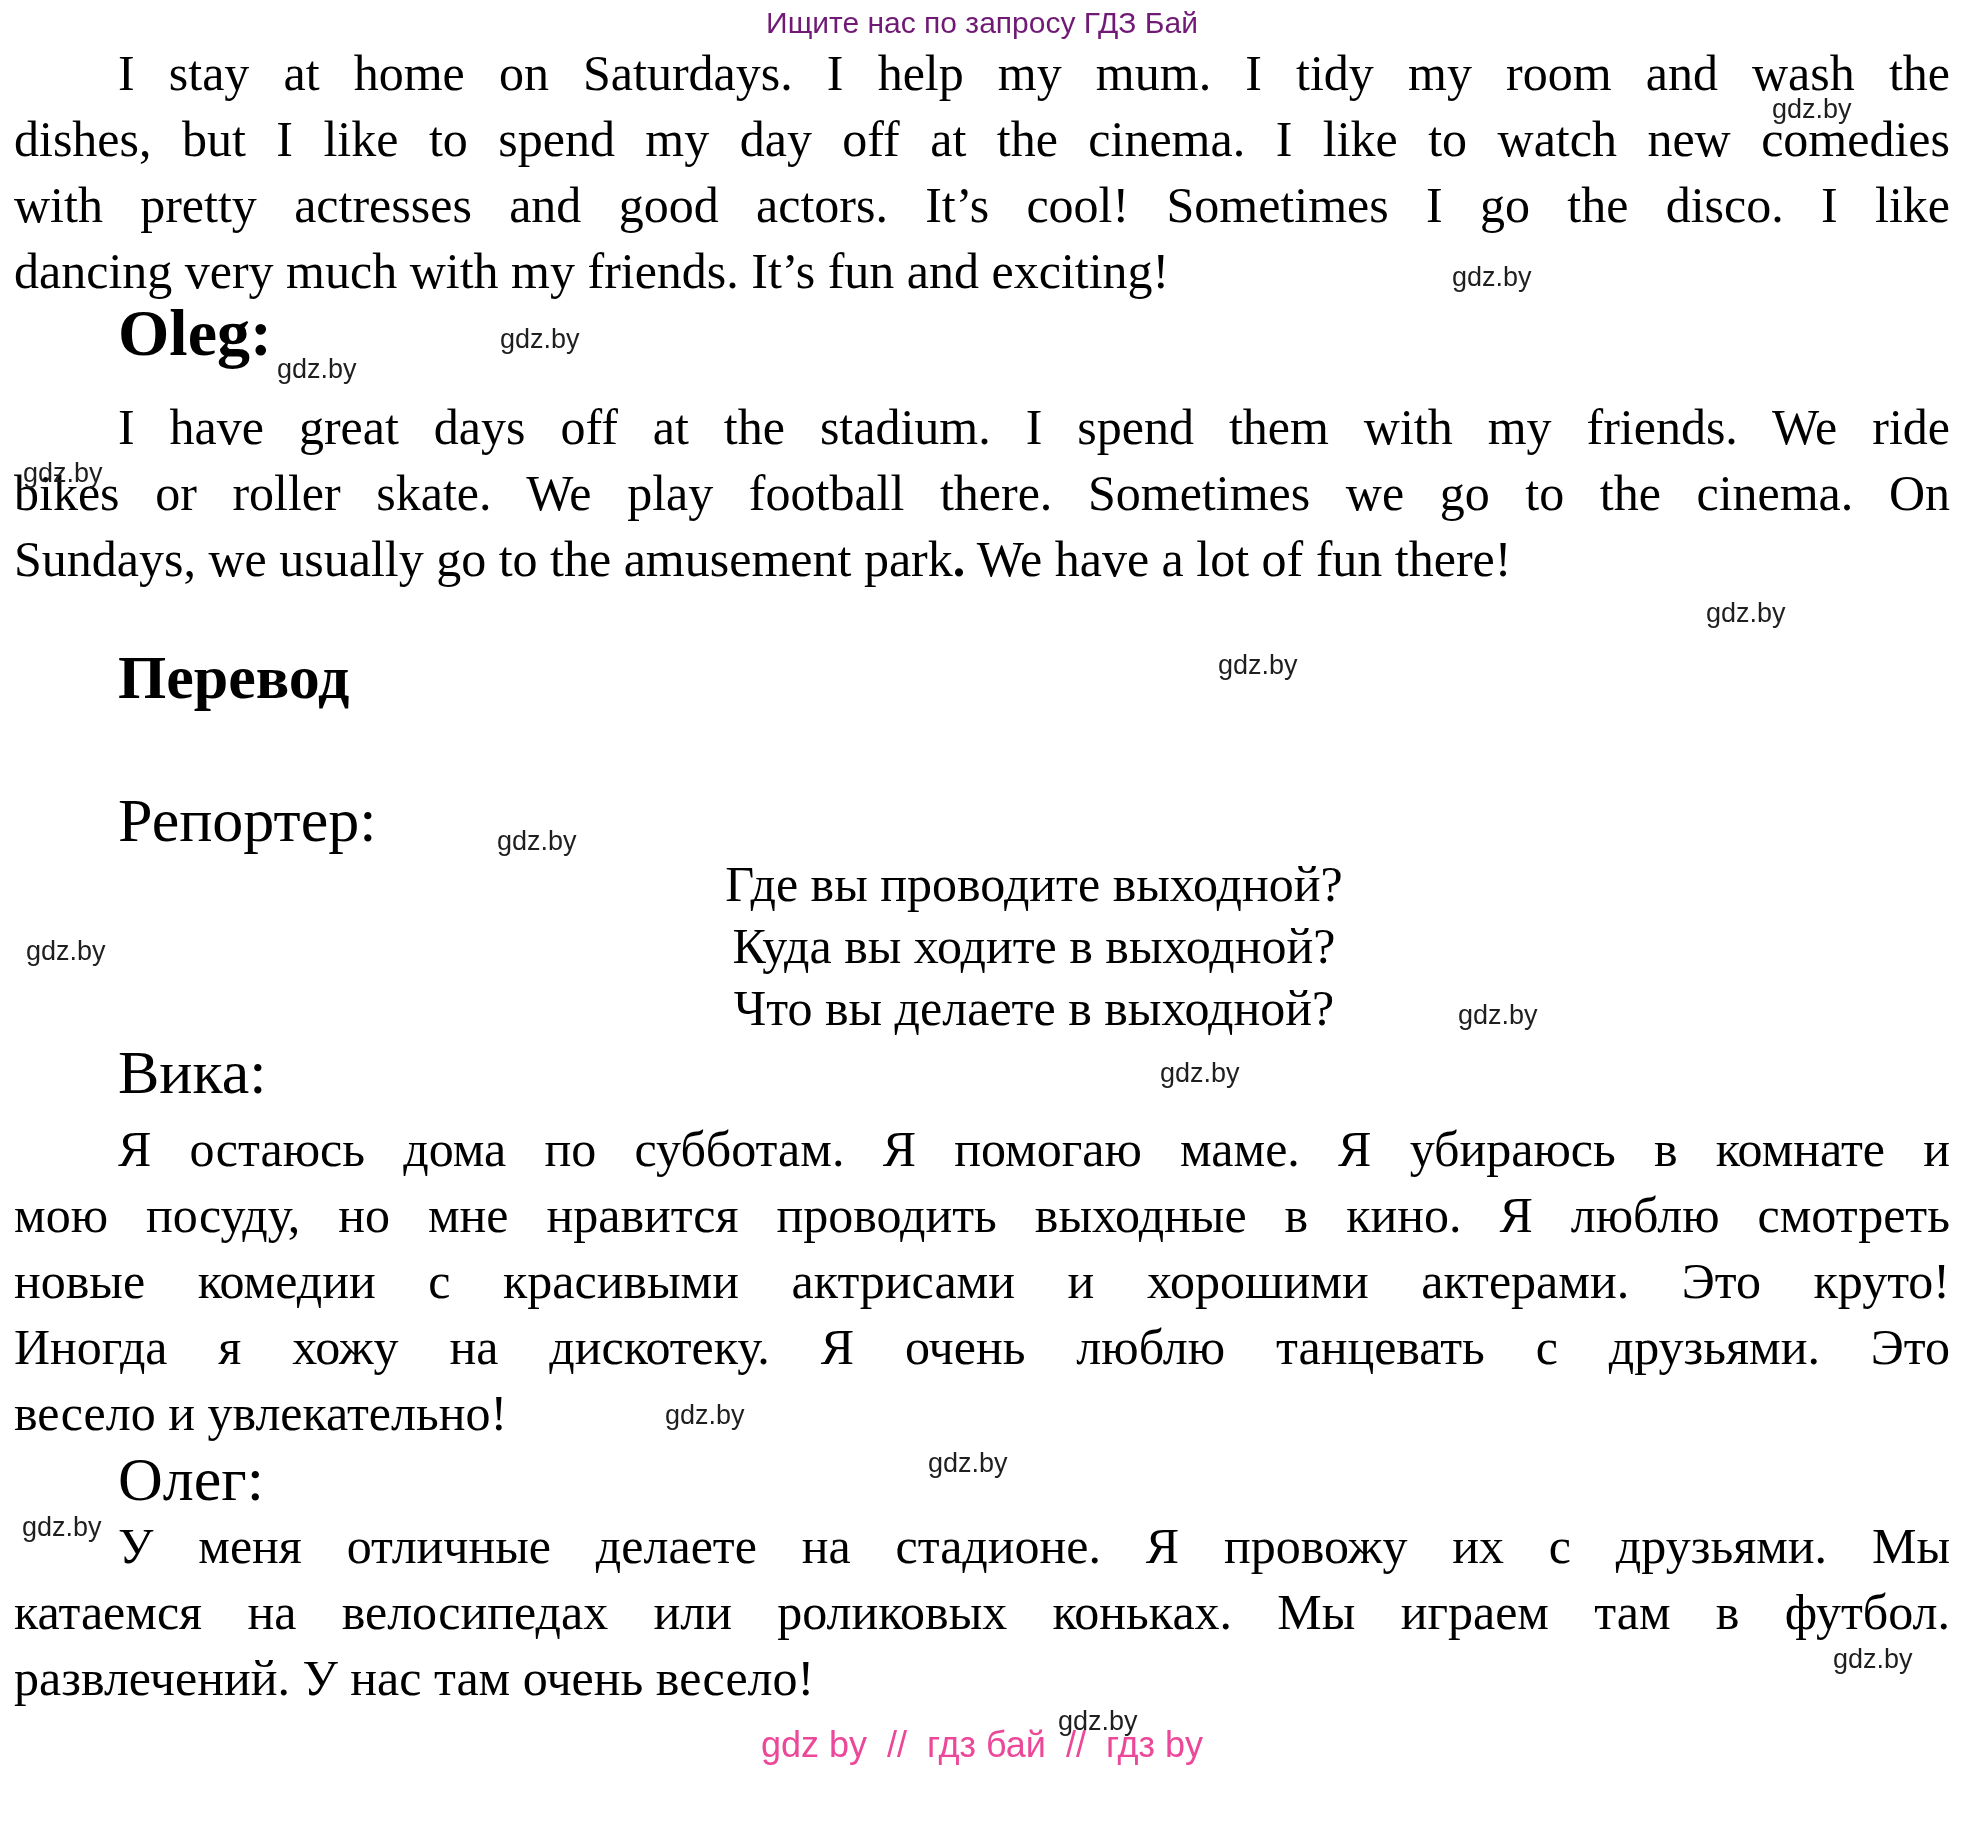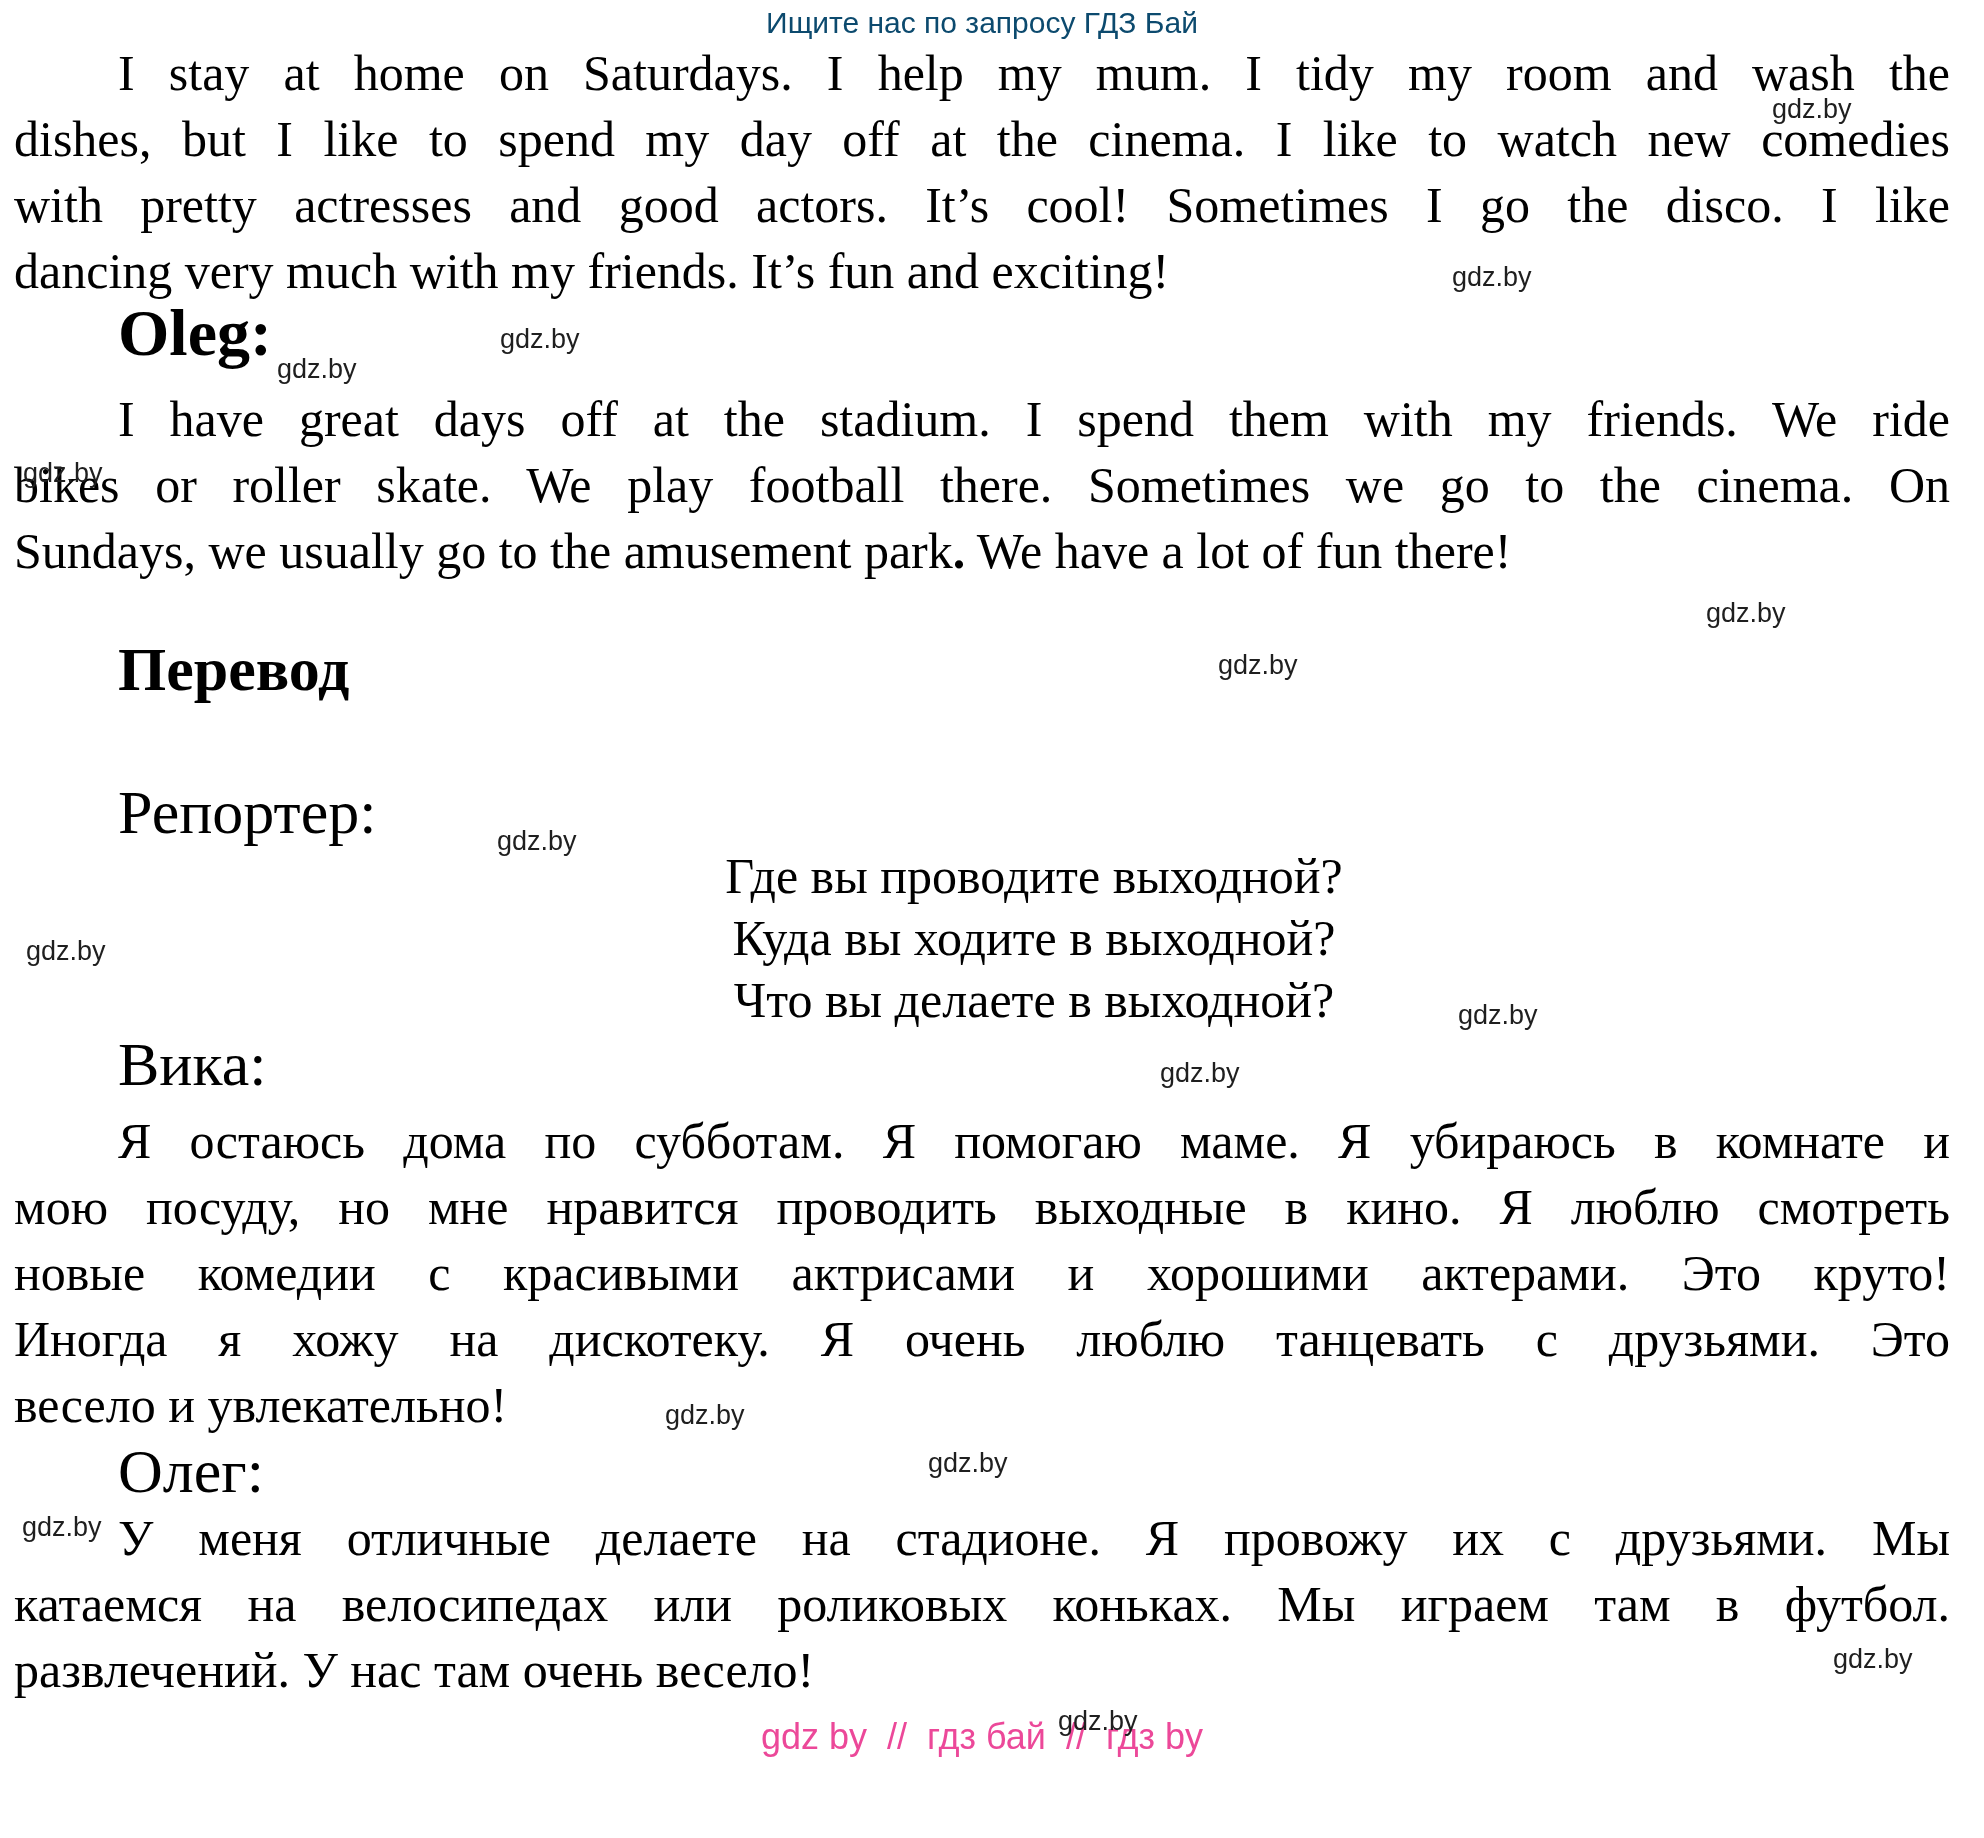--- a/index.html
+++ b/index.html
@@ -43,21 +43,21 @@
     font-weight:bold;
     text-indent:104px;
     margin-top:-4px;
   }
   .q{
     font-size:50px;
     line-height:62px;
     text-indent:104px;
     text-align:center;
   }
-  .mt-p2{margin-top:20px;}
+  .mt-p2{margin-top:28px;}
   .mt-perevod{margin-top:52px;}
   .mt-reporter{margin-top:77px;}
   .mt-p3{margin-top:11px;}
   .mt-p4{margin-top:1px;}
   .footer{
     margin-top:12px;
     text-align:center;
     font-family:"Liberation Sans", sans-serif;
     font-size:36px;
     line-height:44px;
@@ -71,21 +71,21 @@
     line-height:27px;
     color:#1f1f1f;
     white-space:nowrap;
   }
 </style>
 </head>
 <body>
 
 <div class="page">
 
-  <div class="banner" style="color: #0c4a6e;">Ищите нас по запросу ГДЗ Бай</div>
+  <div class="banner" style="color: #701a75;">Ищите нас по запросу ГДЗ Бай</div>
 
   <p class="para">
     <span class="line first j">I stay at home on Saturdays. I help my mum. I tidy my room and wash the</span>
     <span class="line j">dishes, but I like to spend my day off at the cinema. I like to watch new comedies</span>
     <span class="line j">with pretty actresses and good actors. It’s cool! Sometimes I go the disco. I like</span>
     <span class="line">dancing very much with my friends. It’s fun and exciting!</span>
   </p>
 
   <p class="h-oleg">Oleg:</p>
 

